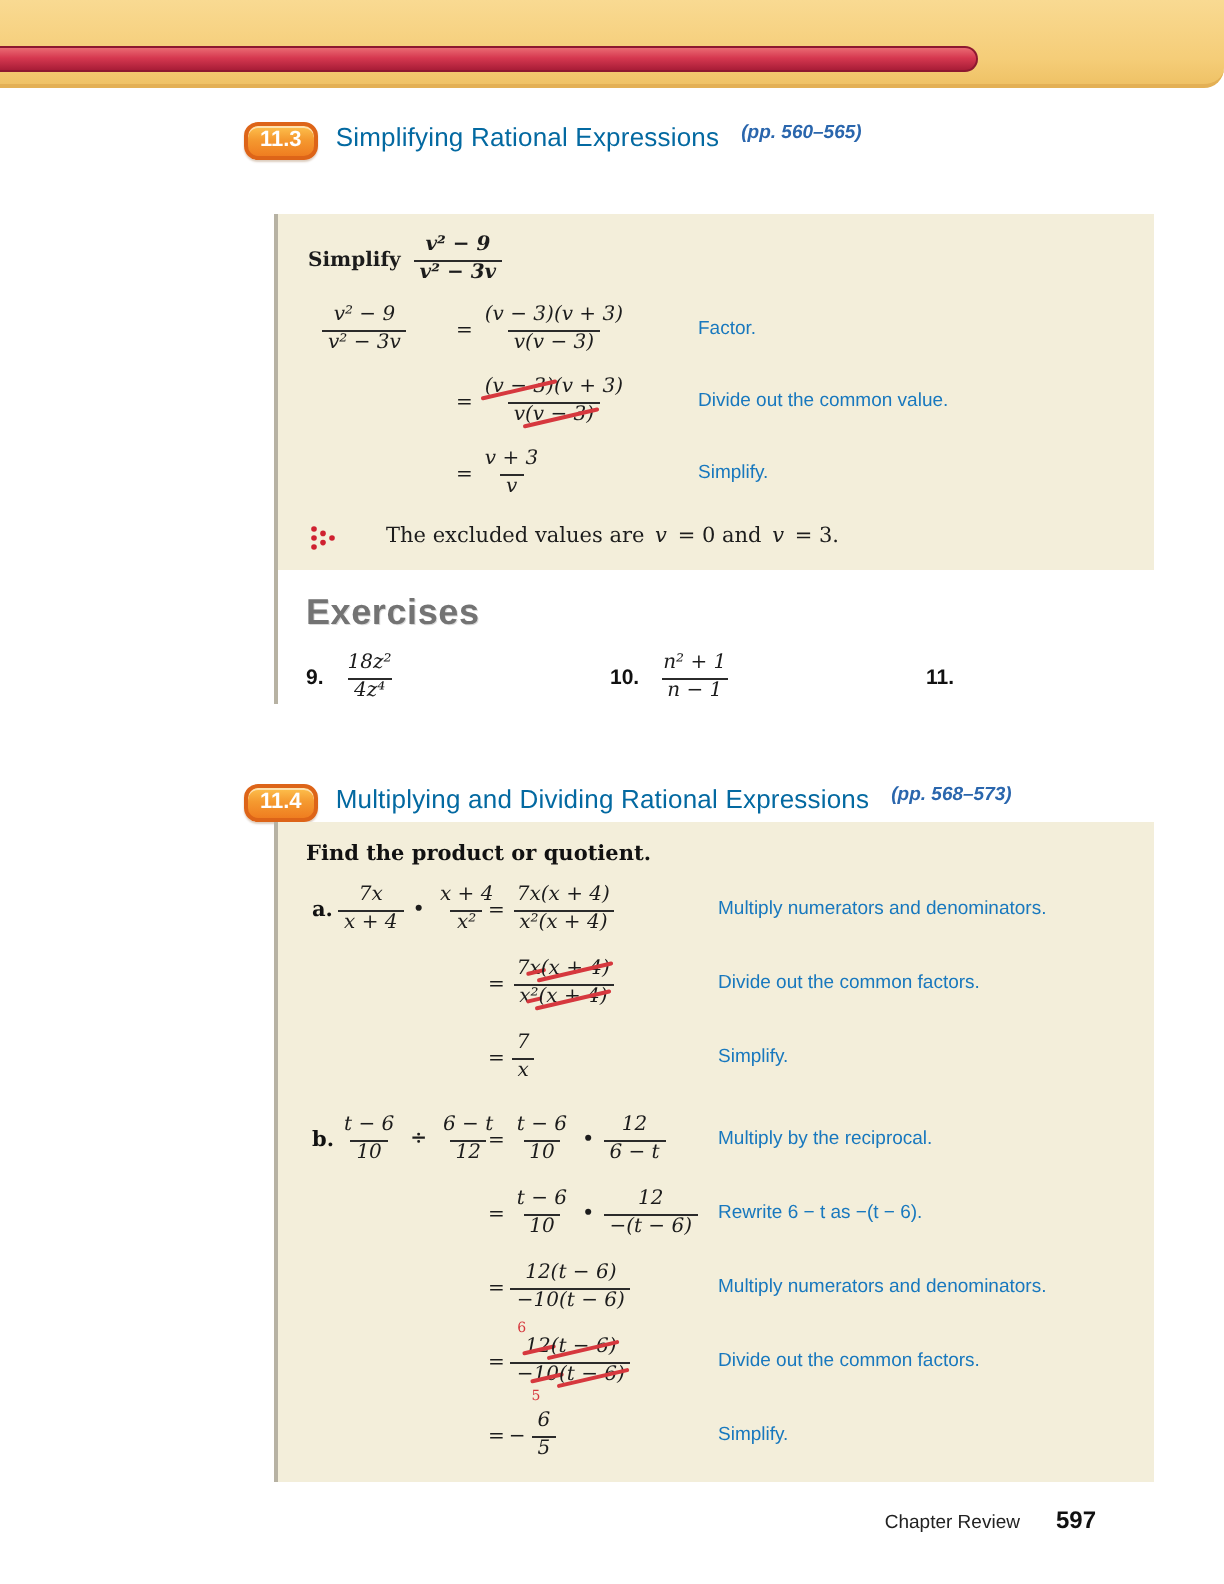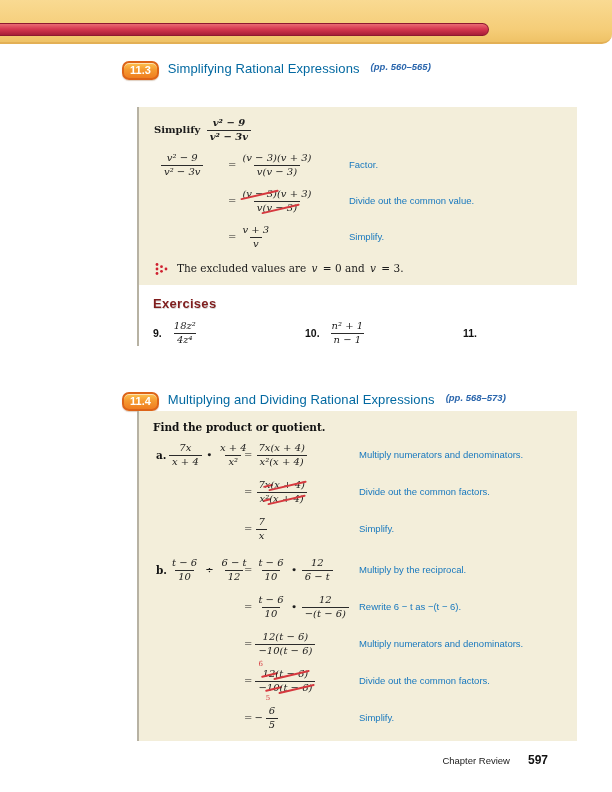--- a/index.html
+++ b/index.html
@@ -54,27 +54,27 @@
   .cell{white-space:nowrap;}
   .note{font-size:9.5px;color:#1878be;line-height:1.2;padding-right:4px;white-space:nowrap;}
   .lbl{font-family:"DejaVu Serif",serif;font-weight:bold;font-size:10.5px;color:#111;align-self:center;}
 
   
   .bold-serif{font-family:"DejaVu Serif",serif;font-weight:bold;font-size:10.5px;color:#111;}
   .prompt{margin:1px 0 2px 0;}
   .prompt2{margin:1px 0 0 0;}
 
   
-  .answer{display:flex;align-items:center;gap:8px;margin-top:12px;padding-left:2px;text-align:center;}
+  .answer{display:flex;align-items:center;gap:24px;margin-top:12px;padding-left:2px;text-align:center;}
   .answer .math{font-size:10.5px;}
   .dots{flex:0 0 auto;}
 
   
   .exercises{padding:11px 0 0 14px;background:transparent;}
-  .ex-head{color:#7f1d1d;font-weight:bold;font-size:13px;letter-spacing:.3px;
+  .ex-head{color:#737373;font-weight:bold;font-size:18px;letter-spacing:.3px;
            text-shadow:0.5px 0.5px 0 rgba(150,150,150,.35);}
   .ex-instr{margin-top:8px;}
   .ex-row{display:grid;grid-template-columns:152px 158px 1fr;margin-top:9px;align-items:center;}
   .ex-item{display:flex;align-items:center;gap:7px;}
   .ex-num{font-weight:bold;font-size:10.5px;color:#111;}
 
   
   .footer{position:absolute;top:753px;right:64px;display:flex;align-items:baseline;gap:18px;}
   .footer .flabel{font-size:9.5px;color:#222;}
   .footer .pagenum{font-weight:bold;font-size:12px;color:#111;}

